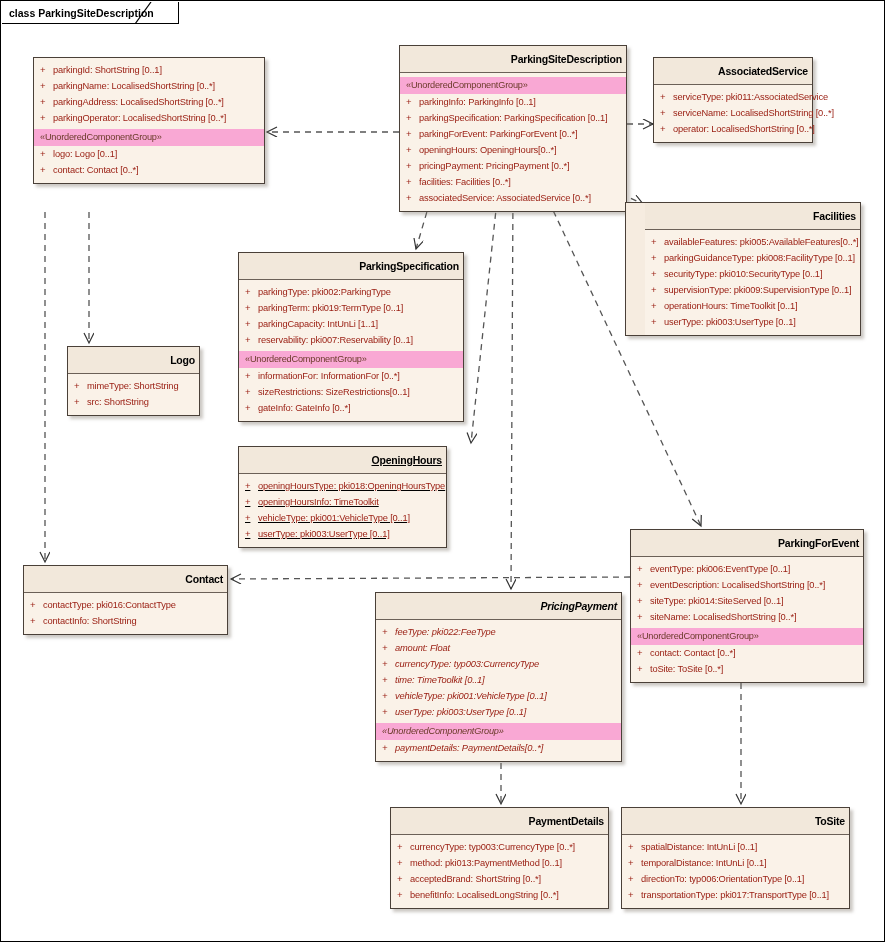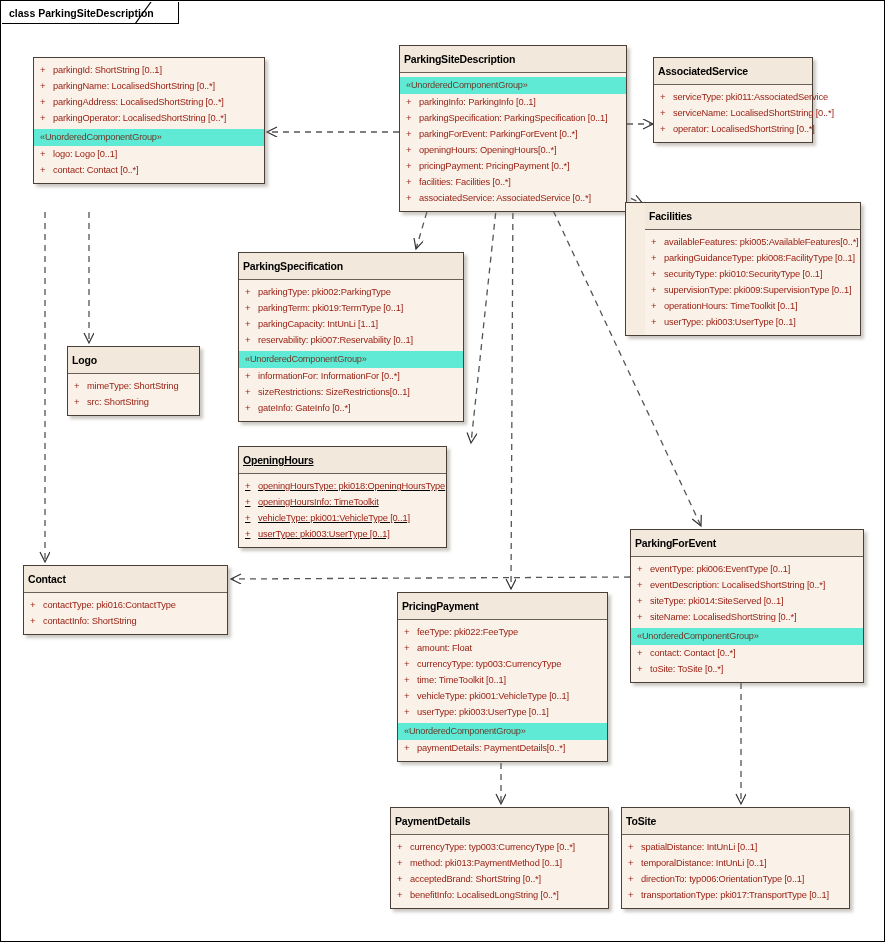--- a/index.html
+++ b/index.html
@@ -37,21 +37,21 @@
   .cls{
     position:absolute;
     box-sizing:border-box;
     border:1px solid #4a4038;
     background:#f6ece0;
     box-shadow:3px 3px 3px rgba(120,110,100,.38);
     z-index:20;
     font-size:9.5px;
   }
   .cls-title{
-    text-align:left;
+    text-align:right;
     font-weight:bold;
     font-size:10.5px;
     color:#000;
     padding:7px 4px 7px 4px;
     background:#f2e8db;
     border-bottom:1px solid #6b6057;
     letter-spacing:-0.2px;
   }
   .cls-body{padding:4px 0 5px 0;background:#faf2e8;}
   .attr{
@@ -66,21 +66,21 @@
   }
   .attr .vis{
     color:#9b2115;
     width:13px;
     flex:0 0 13px;
     text-align:left;
     font-size:9.5px;
   }
   .attr .nm{color:#9b2115;}
   .stereo{
-    background:#5eead4;
+    background:#f9a8d4;
     color:#6b3b2a;
     font-size:9.2px;
     padding:2px 6px 2px 6px;
     line-height:13px;
     white-space:nowrap;
     letter-spacing:-0.2px;
     border-top:0px;
   }
 </style>
 </head>
@@ -343,21 +343,21 @@
           <div class="attr">
             <span class="vis">+</span>
             <span class="nm">contact:  Contact [0..*]</span>
           </div>
           <div class="attr">
             <span class="vis">+</span>
             <span class="nm">toSite:  ToSite [0..*]</span>
           </div>
         </div>
       </div>
-      <div class="cls" style="left: 396px; top: 591px; width: 211px;">
+      <div class="cls" style="left: 374px; top: 591px; width: 247px; font-style: italic;">
         <div class="cls-title">PricingPayment</div>
         <div class="cls-body">
           <div class="attr">
             <span class="vis">+</span>
             <span class="nm">feeType:  pki022:FeeType</span>
           </div>
           <div class="attr">
             <span class="vis">+</span>
             <span class="nm">amount:  Float</span>
           </div>

